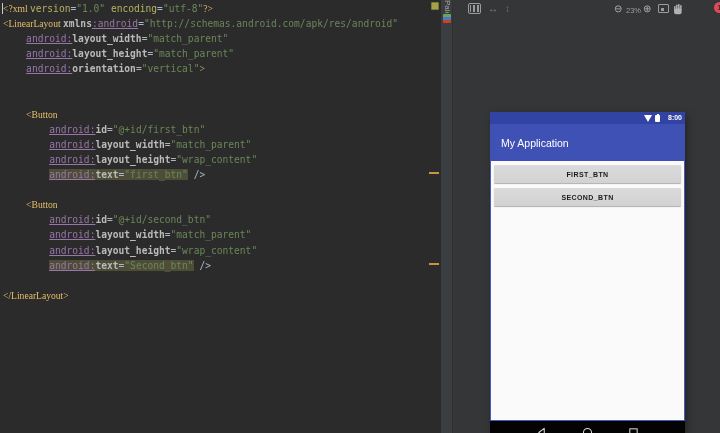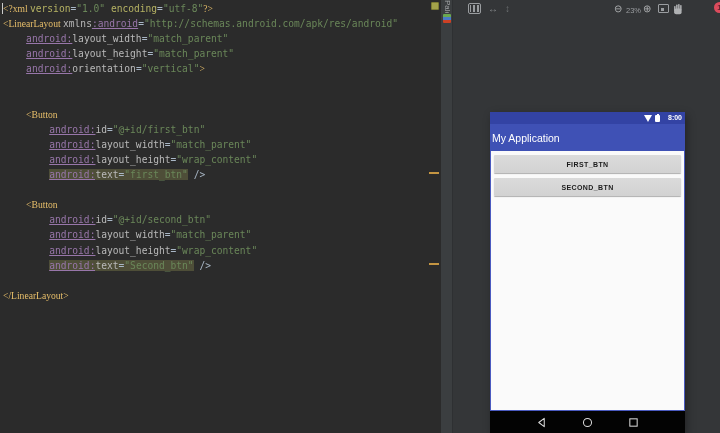--- a/index.html
+++ b/index.html
@@ -8,21 +8,21 @@
 
   
   .editor { position:absolute; left:0; top:0; width:441px; height:433px;
             background:#2B2B2B; }
   .code { position:absolute; left:3px; top:1px; right:12px;
           font-family:"DejaVu Sans Mono", monospace; font-size:9.6px;
           line-height:15.1px; white-space:pre; }
   .code-line { height:15.1px; }
   .tok-tag    { color:#E8BF6A;font-family:Liberation Serif, serif; }
   .tok-ns     { color:#9876AA;text-decoration:underline; }
-  .tok-attr   { color:#BABABA; }
+  .tok-attr   { color:#BABABA;font-weight:bold; }
   .tok-str    { color:#6A8759; }
   .tok-pun    { color:#A9B7C6; }
   .tok-prolog { color:#B5B263;text-align:right; }
   .hl { background:#4E4E38; }
   .caret { position:absolute; left:2px; top:3px; width:1px; height:11px; background:#CCCCCC; }
 
   .inspect-box { position:absolute; right:2px; top:2px; width:8px; height:8px;
                  background:#A3A24A; border:1px solid #7d7c33; border-radius:1px; }
   .scroll-mark { position:absolute; right:2px; width:10px; height:2px; background:#C49542; }
   .scroll-mark.m1 { top:172px; }
@@ -68,22 +68,22 @@
   .statusbar { height:12px; background:#3343A4; position:relative; }
   .wifi { position:absolute; right:33px; top:3px; width:0; height:0;
           border-left:4px solid transparent; border-right:4px solid transparent;
           border-top:7px solid #fff; }
   .battery { position:absolute; right:25px; top:3px; width:5px; height:7px;
              background:#fff; border-radius:1px; }
   .battery::before { content:""; position:absolute; top:-1px; left:1.5px; width:2px;
                      height:1px; background:#fff; }
   .stime { position:absolute; right:3px; top:2px; color:#fff; font-size:7px;
            font-weight:bold; }
-  .appbar { height:27px; background:#3F51B5; color:#fff; font-size:10.5px;
-            display:flex; align-items:center; padding-left:2px; }
+  .appbar { height:37px; background:#3F51B5; color:#fff; font-size:10.5px;
+            display:flex; align-items:center; padding-left:11px; }
   .content { height:260px; background:#FAFAFA; border:1px solid #4A5AC0;
              border-top:none; padding-top:4px; }
   .abtn { margin:0 3px 5px 3px; height:18px;
           background:linear-gradient(#DBDBDB,#D2D2D2);
           border-radius:1px; box-shadow:0 1px 1px rgba(0,0,0,.3);
           display:flex; align-items:center; justify-content:center;
           font-size:7px; font-weight:bold; letter-spacing:.4px; color:#1B1B1B; }
   .navbar { height:22px; background:#030303; display:flex; align-items:center;
             justify-content:space-around; padding:0 28px; }
   .navbar svg { display:block; }

